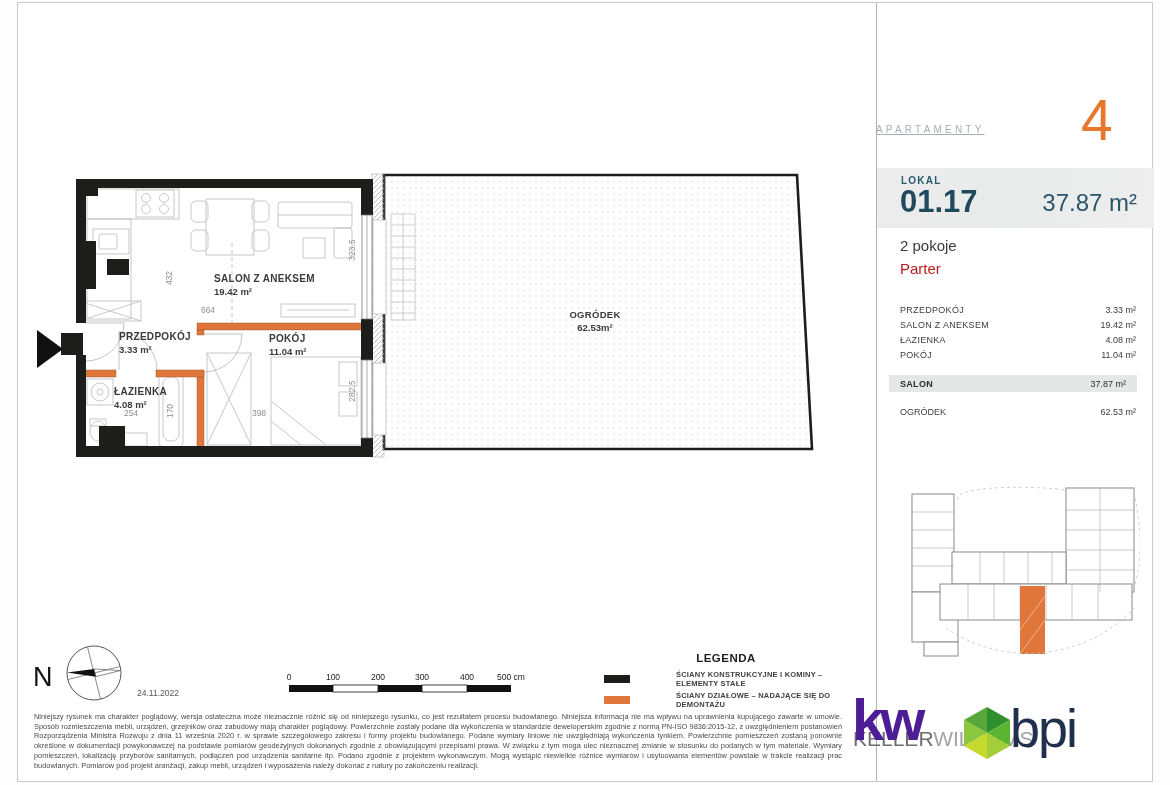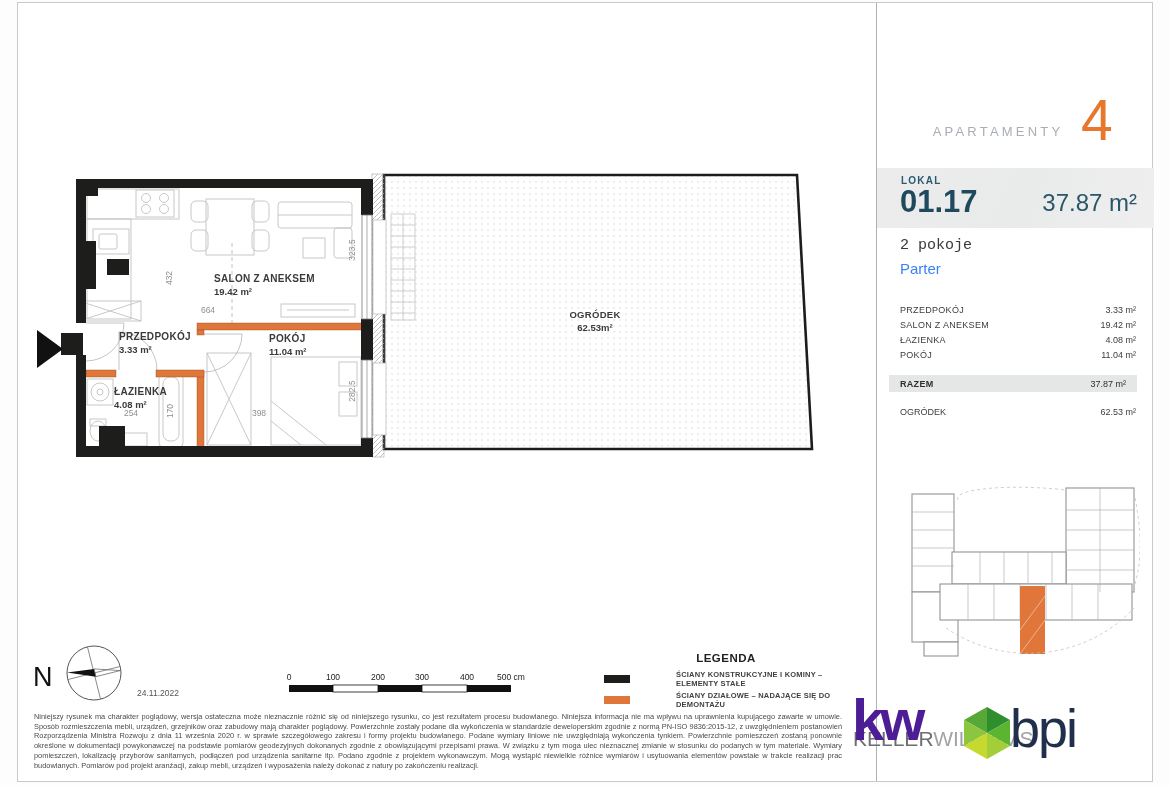--- a/index.html
+++ b/index.html
@@ -5,29 +5,29 @@
   html,body{margin:0;padding:0;width:1170px;height:785px;background:#fdfdfd;
     font-family:"Liberation Sans","DejaVu Sans",sans-serif;overflow:hidden;}
   .page{position:absolute;left:17px;top:2px;width:1136px;height:780px;background:#fff;
     border:1px solid #c9c9c9;box-sizing:border-box;}
   .abs{position:absolute;}
   
   .divider{position:absolute;left:858px;top:0;width:1px;height:100%;background:#a9b1bb;}
   .brand-name{left:858px;top:64px;width:278px;text-align:center;font-size:45px;
     letter-spacing:5px;color:#54749f;font-weight:400;}
   .brand-four{left:1063px;top:84px;font-size:57px;color:#e8772e;font-weight:400;}
-  .brand-sub{left:858px;top:121px;width:278px;text-align:center;font-size:13px;
-    letter-spacing:3.2px;color:#a9aeb4;padding-right:34px;box-sizing:border-box;}
+  .brand-sub{left:858px;top:121px;width:278px;text-align:left;font-size:10px;
+    letter-spacing:3.2px;color:#a9aeb4;padding-right:34px;box-sizing:border-box;text-decoration:underline;}
   .lokal-band{left:859px;top:165px;width:277px;height:60px;
     background:linear-gradient(115deg,#ececec 0%,#e9eaea 55%,#efefef 100%);}
   .lokal-label{left:24px;top:7px;font-size:10px;font-weight:bold;letter-spacing:1.2px;color:#2a5b70;}
   .lokal-number{left:23px;top:16px;font-size:31px;font-weight:bold;color:#1f4a5e;text-align:right;}
   .lokal-area{right:17px;top:21px;font-size:24px;color:#2a5669;}
-  .unit-rooms{left:882px;top:234px;font-size:15px;color:#3a3a3a;font-family:Liberation Mono, monospace;}
-  .unit-floor{left:882px;top:257px;font-size:15px;color:#3b82f6;}
+  .unit-rooms{left:882px;top:234px;font-size:15px;color:#3a3a3a;}
+  .unit-floor{left:882px;top:257px;font-size:15px;color:#b91c1c;}
   .room-table{left:882px;top:300px;width:236px;}
   .room-row{display:flex;justify-content:space-between;height:15px;line-height:15px;
     font-size:9px;color:#3c3c3c;}
   .room-row .lbl{letter-spacing:.3px;}
   .total-band{left:871px;top:372px;width:248px;height:17px;background:#e5e6e6;
     display:flex;justify-content:space-between;align-items:center;padding:0 11px;
     box-sizing:border-box;font-size:9px;color:#2e2e2e;}
   .total-band .lbl{font-weight:bold;letter-spacing:.3px;}
   .extra-row{left:882px;top:404px;width:236px;display:flex;justify-content:space-between;
     font-size:9px;color:#3c3c3c;}
@@ -261,21 +261,21 @@
       <span class="lbl">ŁAZIENKA</span>
       <span class="val">4.08 m²</span>
     </div>
     <div class="room-row">
       <span class="lbl">POKÓJ</span>
       <span class="val">11.04 m²</span>
     </div>
   </div>
 
   <div class="abs total-band">
-    <span class="lbl">RAZEM</span>
+    <span class="lbl">SALON</span>
     <span class="val">37.87 m²</span>
   </div>
 
   <div class="abs extra-row">
     <span class="lbl">OGRÓDEK</span>
     <span class="val">62.53 m²</span>
   </div>
 
   <svg class="abs" style="left:876px;top:477px;" width="246" height="194" viewBox="0 0 246 194">
     <g fill="#fff" stroke="#909498" stroke-width="1.1">

